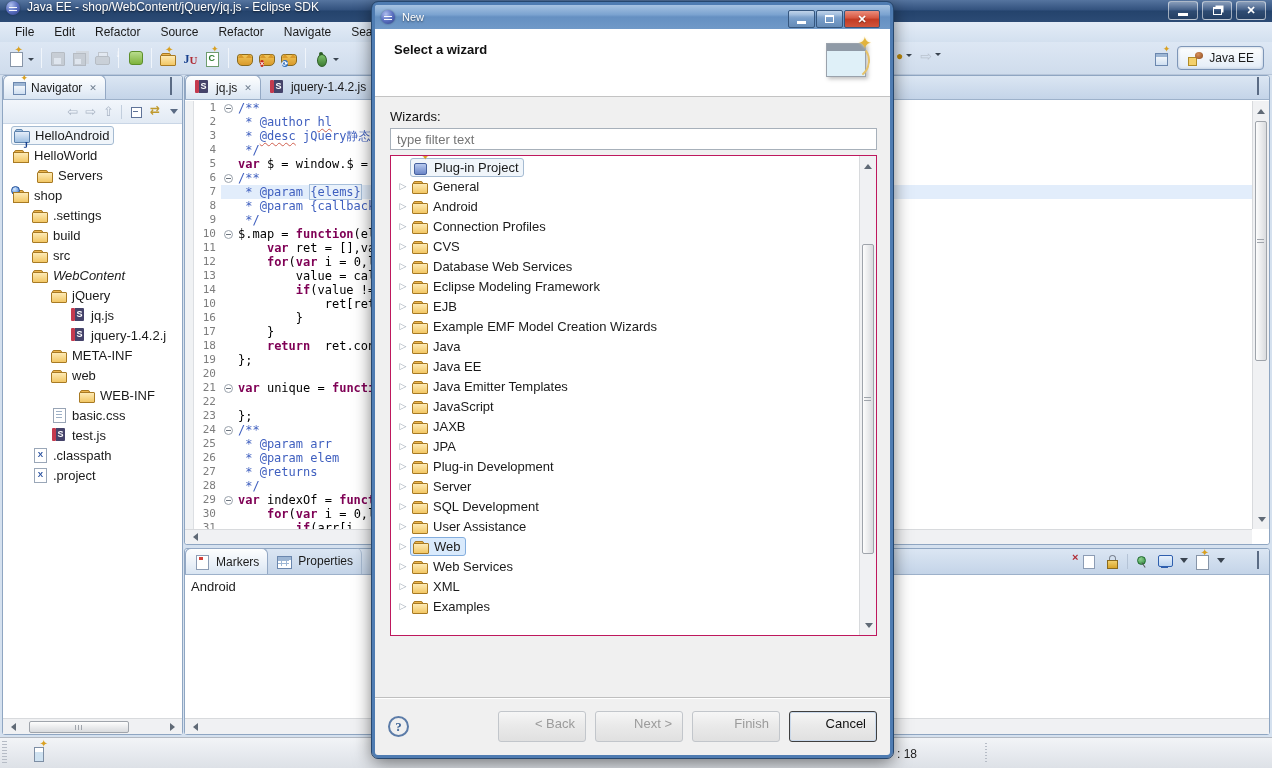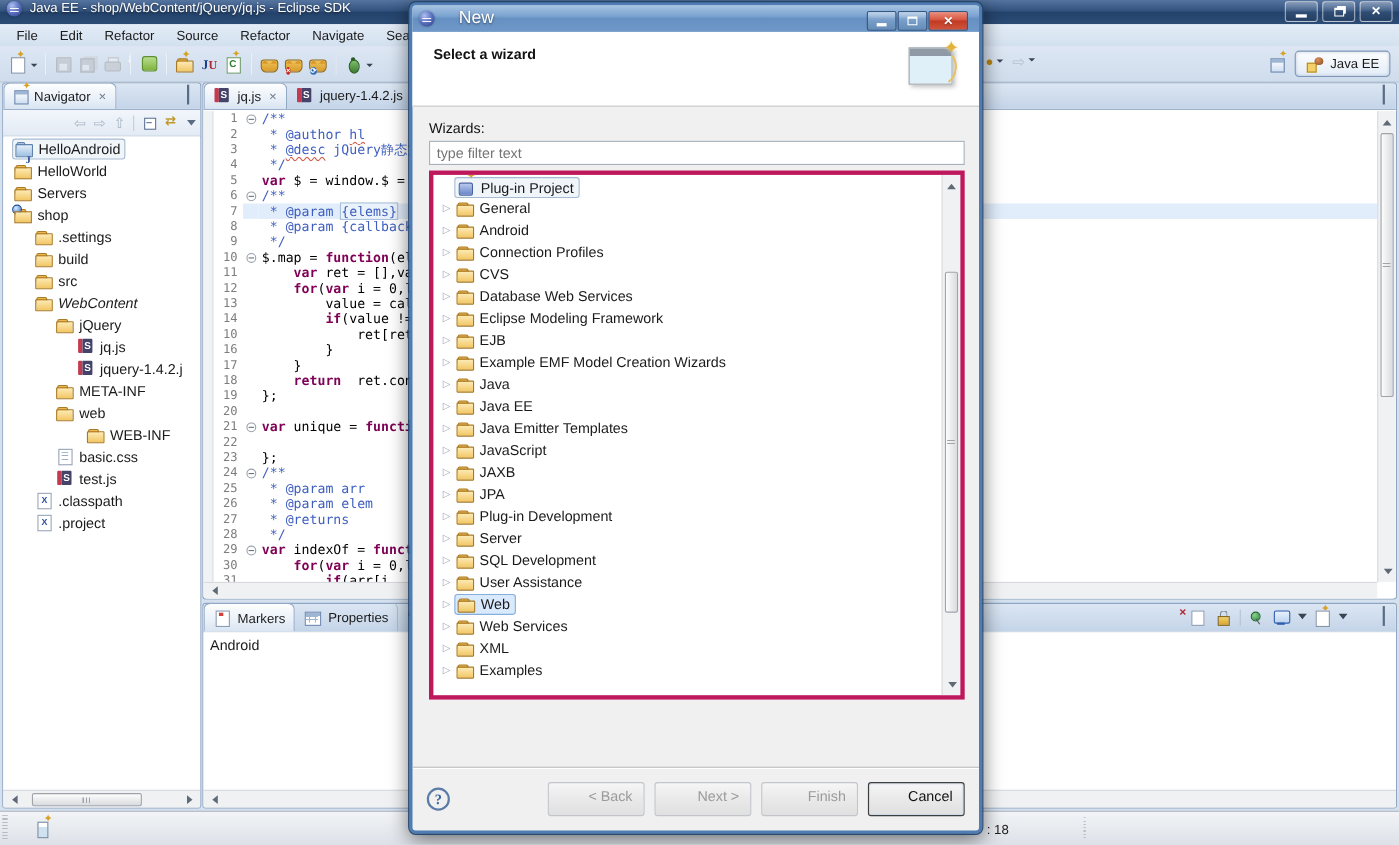--- a/index.html
+++ b/index.html
@@ -165,37 +165,37 @@
   
   #status{position:absolute;left:0;right:0;bottom:0;height:31px;background:linear-gradient(#f2f4f7,#dde1e7);border-top:1px solid #b3b9c2}
   .sgrip{position:absolute;left:2px;top:3px;bottom:3px;width:5px;background:repeating-linear-gradient(180deg,#b6bcc6 0 1px,transparent 1px 3px)}
   .ic-fastview::after{content:"";position:absolute;left:2px;top:1px;width:8px;height:13px;background:linear-gradient(#fff 0 4px,#cfe2f1 4px);border:1px solid #7d8ea4}
   .ic-fastview i::after{content:"✦";position:absolute;right:-16px;top:-8px;color:#d9a021;font-size:10px}
   .sdot-sep{position:absolute;top:5px;bottom:5px;width:2px;background:repeating-linear-gradient(180deg,#b6bcc6 0 1px,transparent 1px 3px)}
 
   
   #dialog{position:absolute;left:372px;top:2px;width:521px;height:756px;z-index:90;border:3px solid #4f7cb2;outline:1px solid #27486f;border-radius:6px;box-shadow:0 4px 18px rgba(0,0,0,.55);background:#f0f0f0;display:flex;flex-direction:column}
   #dlg-titlebar{height:24px;background:linear-gradient(180deg,#a7c3e2 0%,#7ba3d0 40%,#6590c2 50%,#7099c8 100%);display:flex;align-items:center;padding-left:5px;color:#fff;border-radius:2px 2px 0 0}
-  #dlg-titlebar .t{margin-left:21px;text-shadow:0 1px 2px rgba(0,0,0,.5);font-size:16px}
+  #dlg-titlebar .t{margin-left:6px;text-shadow:0 1px 2px rgba(0,0,0,.5);font-size:11px}
   #dlg-controls{position:absolute;right:10px;top:5px;display:flex;gap:1px}
   .dc{width:27px;height:18px;border:1px solid #35567e;border-radius:2px;background:linear-gradient(rgba(255,255,255,.45),rgba(255,255,255,.1) 50%,rgba(0,0,0,.08));display:flex;align-items:center;justify-content:center}
   .dc.close{width:36px;background:linear-gradient(#eb8e7d,#d6553f 45%,#c13a23 50%,#d0543c)}
   .dg-min{width:9px;height:3px;background:#fff;margin-top:7px}
   .dg-max{width:9px;height:8px;border:1px solid #fff;border-top:2px solid #fff}
   .dg-close{color:#fff;font-weight:bold;font-size:11px;text-shadow:0 1px 1px rgba(0,0,0,.4)}
   #dlg-header{height:68px;background:#fff;border-bottom:1px solid #c3c3c3;position:relative}
   #dlg-header .h1{position:absolute;left:19px;top:13px;font-size:13px;font-weight:bold;color:#111}
   .banner{position:absolute;right:16px;top:8px;width:50px;height:46px}
   .banner .win{position:absolute;left:2px;top:6px;width:40px;height:34px;border:1px solid #9aa2ac;background:linear-gradient(#8f9aa6 0 7px,#dff0f8 7px);box-shadow:2px 2px 4px rgba(0,0,0,.25)}
   .banner .star{position:absolute;right:2px;top:-4px;color:#e2b33c;font-size:17px;text-shadow:0 0 3px #f7e3a0}
   .banner .arc{position:absolute;right:4px;top:6px;width:34px;height:36px;border:2px solid transparent;border-right-color:#e6c36a;border-radius:50%;transform:rotate(8deg)}
   #dlg-body{position:relative;flex:1}
   #wizards-label{position:absolute;left:15px;top:12px;font-size:13px;color:#111}
   #filter-input{position:absolute;left:15px;top:31px;right:13px;height:22px;border:1px solid #a7b0ba;padding:0 6px;font:13px "Liberation Sans",sans-serif;color:#8a8a8a;background:#fff}
-  #wizard-tree{position:absolute;left:15px;top:58px;right:13px;height:481px;background:#fff;border:4px solid #be185d;overflow:hidden}
+  #wizard-tree{position:absolute;left:15px;top:58px;right:13px;height:481px;background:#fff;border:1px solid #be185d;overflow:hidden}
   .wrow{height:20px;display:flex;align-items:center;font-size:13px;white-space:nowrap;padding-left:5px}
   .warrow{width:14px;color:#9aa5b1;font-size:9px;text-align:center;flex:none}
   #wt-scroll{position:absolute;right:0;top:0;bottom:0;width:17px;background:#f0f1f3;border-left:1px solid #d8dadd}
   #dlg-footer{position:absolute;left:0;right:0;bottom:0;height:58px;border-top:1px solid #bfbfbf;box-shadow:inset 0 1px 0 #fff;display:flex;align-items:center;padding:0 13px}
   #help-btn{width:21px;height:21px;border:2px solid #5c7ca8;border-radius:50%;color:#3e6496;font:bold 13px/18px "Liberation Serif",serif;text-align:center}
   #dlg-buttons{margin-left:auto;display:flex;gap:9px;align-items:center}
   .btn{height:31px;min-width:88px;padding:0 10px;font:13px "Liberation Sans",sans-serif;text-align:right;line-height:23px;border-radius:3px;background:linear-gradient(#f6f6f6,#eaeaea 45%,#e0e0e0);border:1px solid #c2c6cb;color:#9b9b9b}
   .btn.enabled{color:#111;border:1px solid #5a5a5a;box-shadow:0 0 0 1px #c9d8ea inset}
   .btn.default{border-color:#3f3f3f}
 
@@ -350,21 +350,21 @@
         </span>
       </div>
       <div class="nrow" style="padding-left: 8px;">
         <span class="rowbox">
           <span class="ic ic-project-java">
             <i></i>
           </span>
           <span>HelloWorld</span>
         </span>
       </div>
-      <div class="nrow" style="padding-left: 8px;">
+      <div class="nrow" style="padding-left: 8px; margin-left: 24px;">
         <span class="rowbox">
           <span class="ic ic-folder">
             <i></i>
           </span>
           <span>Servers</span>
         </span>
       </div>
       <div class="nrow" style="padding-left: 8px;">
         <span class="rowbox">
           <span class="ic ic-project-web">

